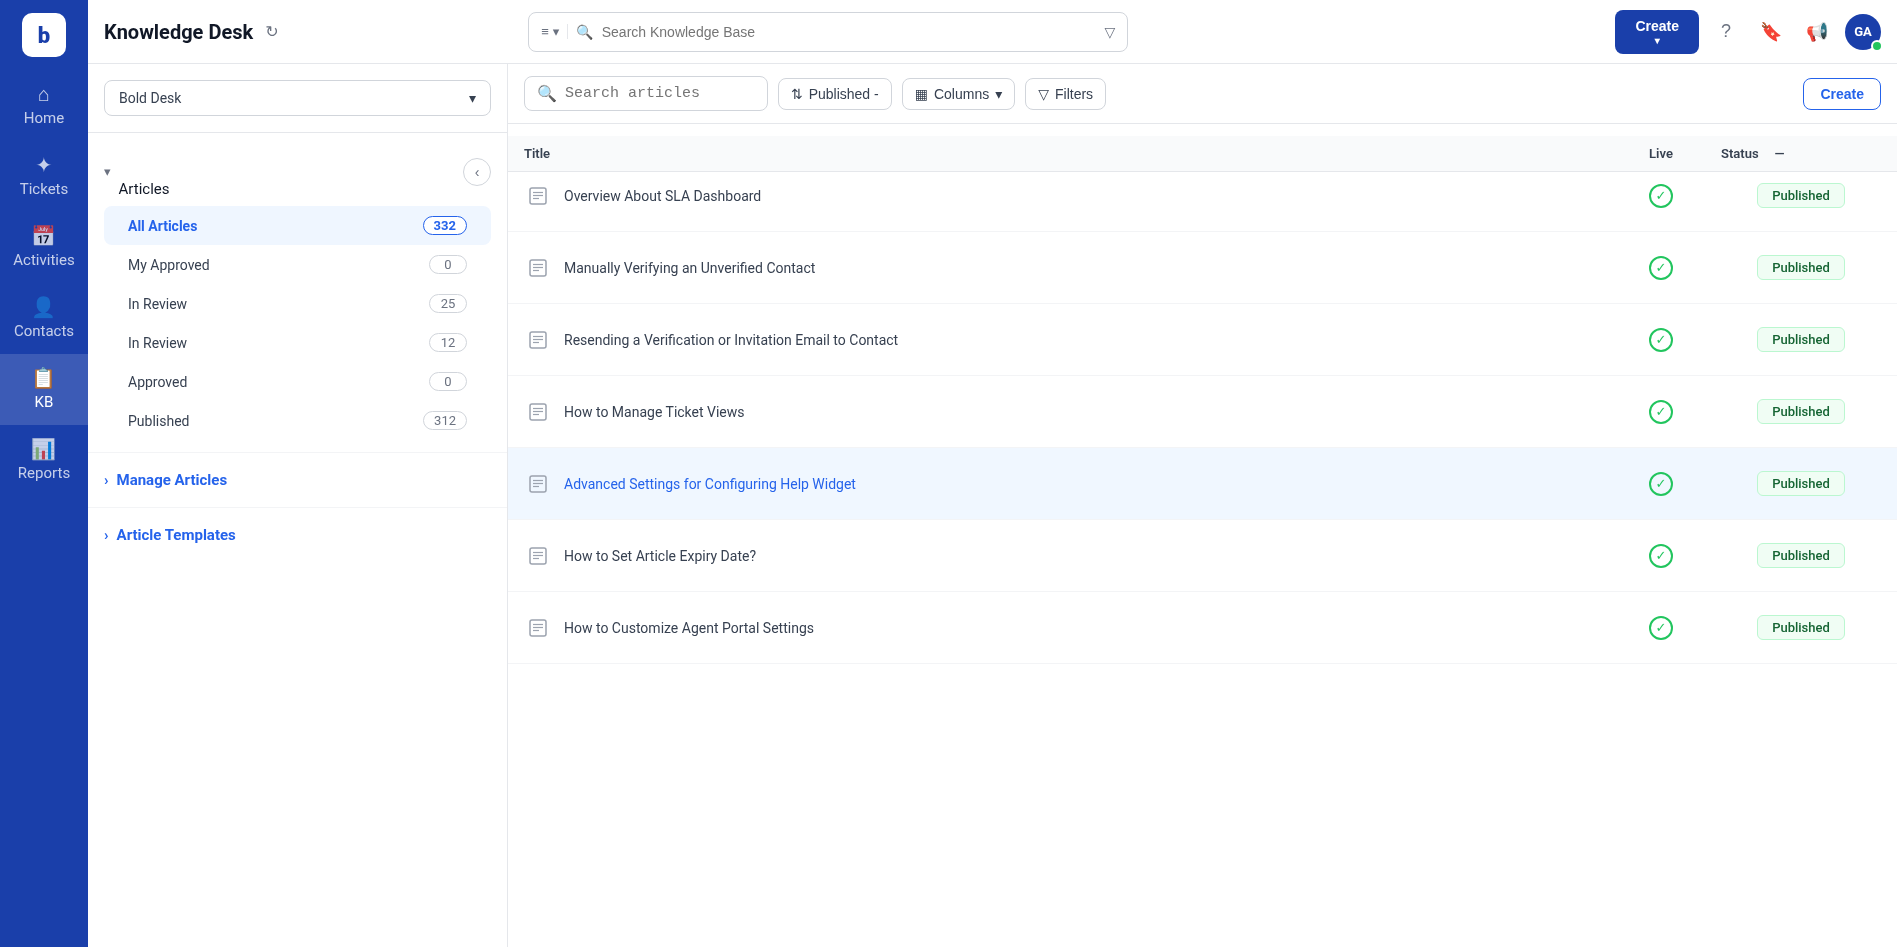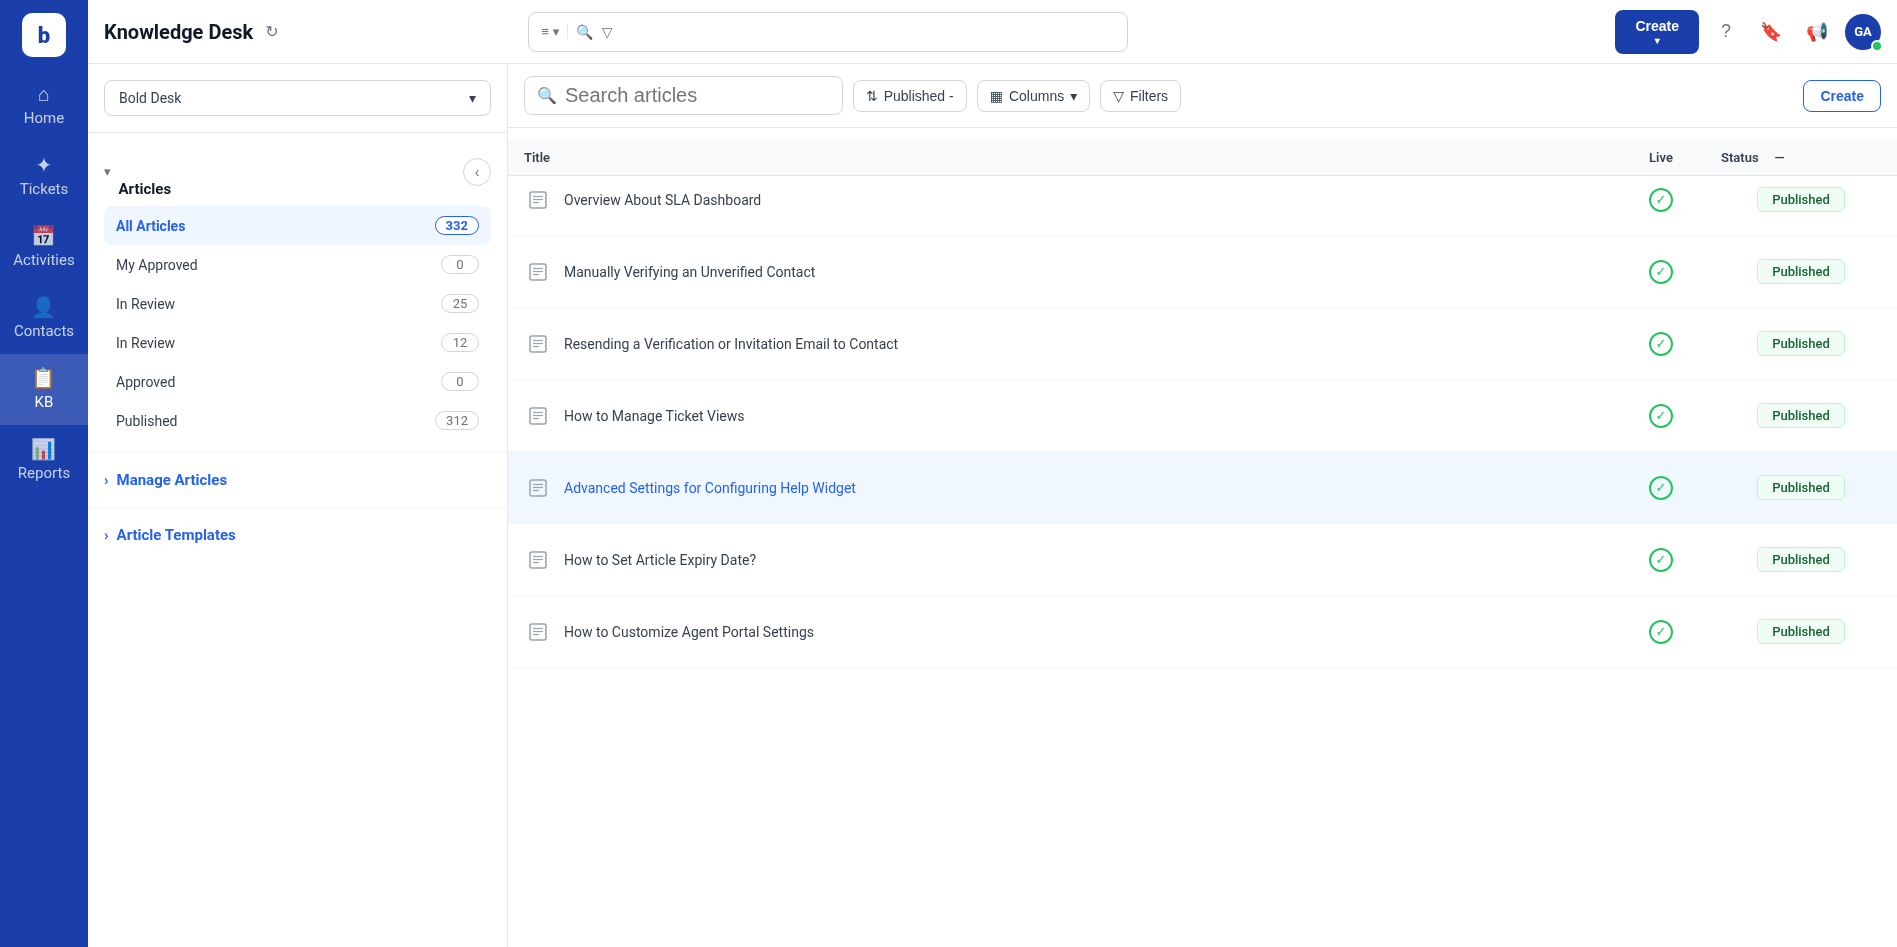--- a/index.html
+++ b/index.html
@@ -233,21 +233,21 @@
       margin-bottom: 8px;
     }
     .section-title-row {
       display: flex;
       align-items: center;
       gap: 8px;
       cursor: pointer;
     }
     .section-title {
       font-size: 15px;
-      font-weight: 700;
+      font-weight: 400;
       color: #111827;
       margin-top: 35px;
     }
     .chevron-icon { color: #6b7280; font-size: 13px; }
     .collapse-btn {
       width: 28px;
       height: 28px;
       border: 1.5px solid #d1d5db;
       border-radius: 50%;
       background: white;
@@ -256,21 +256,21 @@
       align-items: center;
       justify-content: center;
       color: #6b7280;
       font-size: 14px;
     }
     .article-list { list-style: none; margin-top: 4px; }
     .article-list-item {
       display: flex;
       align-items: center;
       justify-content: space-between;
-      padding: 10px 12px;
+      padding: 10px 24px;
       border-radius: 8px;
       cursor: pointer;
       font-size: 14px;
       color: #374151;
       transition: background 0.1s;
     }
     .article-list-item.active {
       background: #eff6ff;
       color: #2563eb;
       font-weight: 700;
@@ -327,23 +327,24 @@
       gap: 8px;
       border: 1.5px solid #d1d5db;
       border-radius: 8px;
       padding: 7px 12px;
       background: white;
       min-width: 220px;
     }
     .search-articles input {
       border: none;
       outline: none;
-      font-size: 20px;
+      font-size: 15px;
       color: #9ca3af;
       background: transparent;
+      font-family: Liberation Mono, monospace;
     }
     .toolbar-btn {
       display: flex;
       align-items: center;
       gap: 6px;
       border: 1.5px solid #d1d5db;
       border-radius: 8px;
       padding: 7px 12px;
       background: white;
       cursor: pointer;
@@ -492,20 +493,21 @@
   <div class="topbar">
     <span class="topbar-title">Knowledge Desk</span>
     <button class="refresh-btn">↻</button>
 
     <div class="topbar-search">
       <div class="search-type-selector">
         <span>≡</span>
         <span>▾</span>
       </div>
       <span class="topbar-search-icon">🔍</span>
+      <input type="text" placeholder="Search Knowledge Base" style="">
       <span class="topbar-search-filter">▽</span>
     </div>
 
     <div class="topbar-right">
       <button class="create-btn">
         <span>Create</span>
         <span class="create-btn-chevron">▾</span>
       </button>
       <button class="icon-btn">
         <span>?</span>

